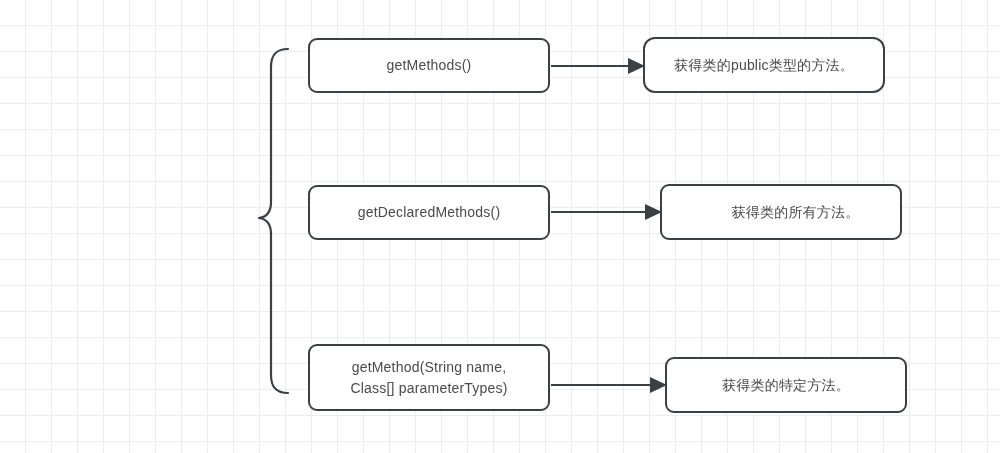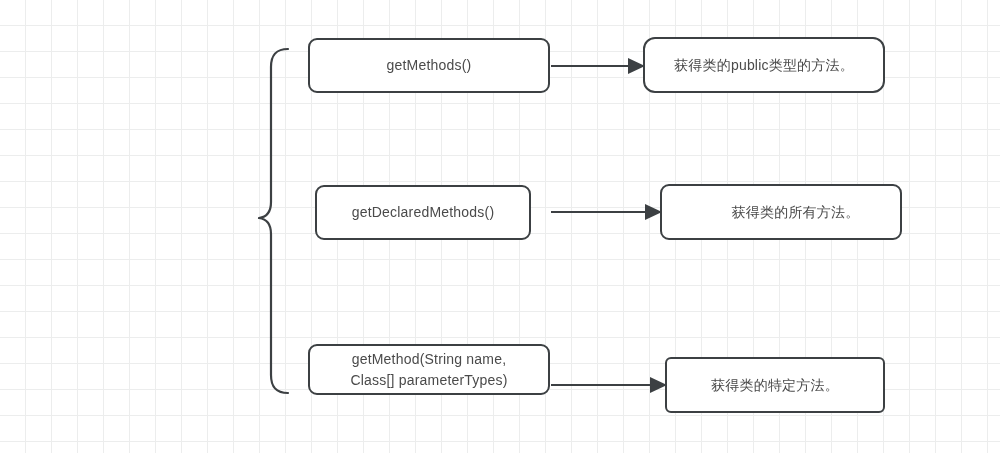--- a/index.html
+++ b/index.html
@@ -41,26 +41,26 @@
     font-size: 14px;
     line-height: 1.45;
     letter-spacing: 0.2px;
     padding: 2px 10px;
     white-space: pre-line;
   }
 
   .node.root        { left: 29px;  top: 186px; width: 215px; height: 76px; }
 
   .node.method-1    { left: 308px; top: 38px;  width: 242px; height: 55px; }
-  .node.method-2    { left: 308px; top: 185px; width: 216px; height: 55px; margin-left: 7px; }
-  .node.method-3    { left: 308px; top: 344px; width: 242px; height: 51px; }
+  .node.method-2    { left: 308px; top: 185px; width: 242px; height: 55px; }
+  .node.method-3    { left: 308px; top: 344px; width: 242px; height: 67px; }
 
   .node.desc-1      { left: 643px; top: 37px;  width: 242px; height: 56px; border-radius: 12px; }
   .node.desc-2      { left: 660px; top: 184px; width: 242px; height: 56px; padding-left: 39px; }
-  .node.desc-3      { left: 665px; top: 357px; width: 220px; height: 56px; border-radius: 6px; }
+  .node.desc-3      { left: 665px; top: 357px; width: 242px; height: 56px; }
 
   svg.overlay {
     position: absolute;
     left: 0;
     top: 0;
     width: 1000px;
     height: 453px;
     pointer-events: none;
   }
   svg.overlay .brace-path {

